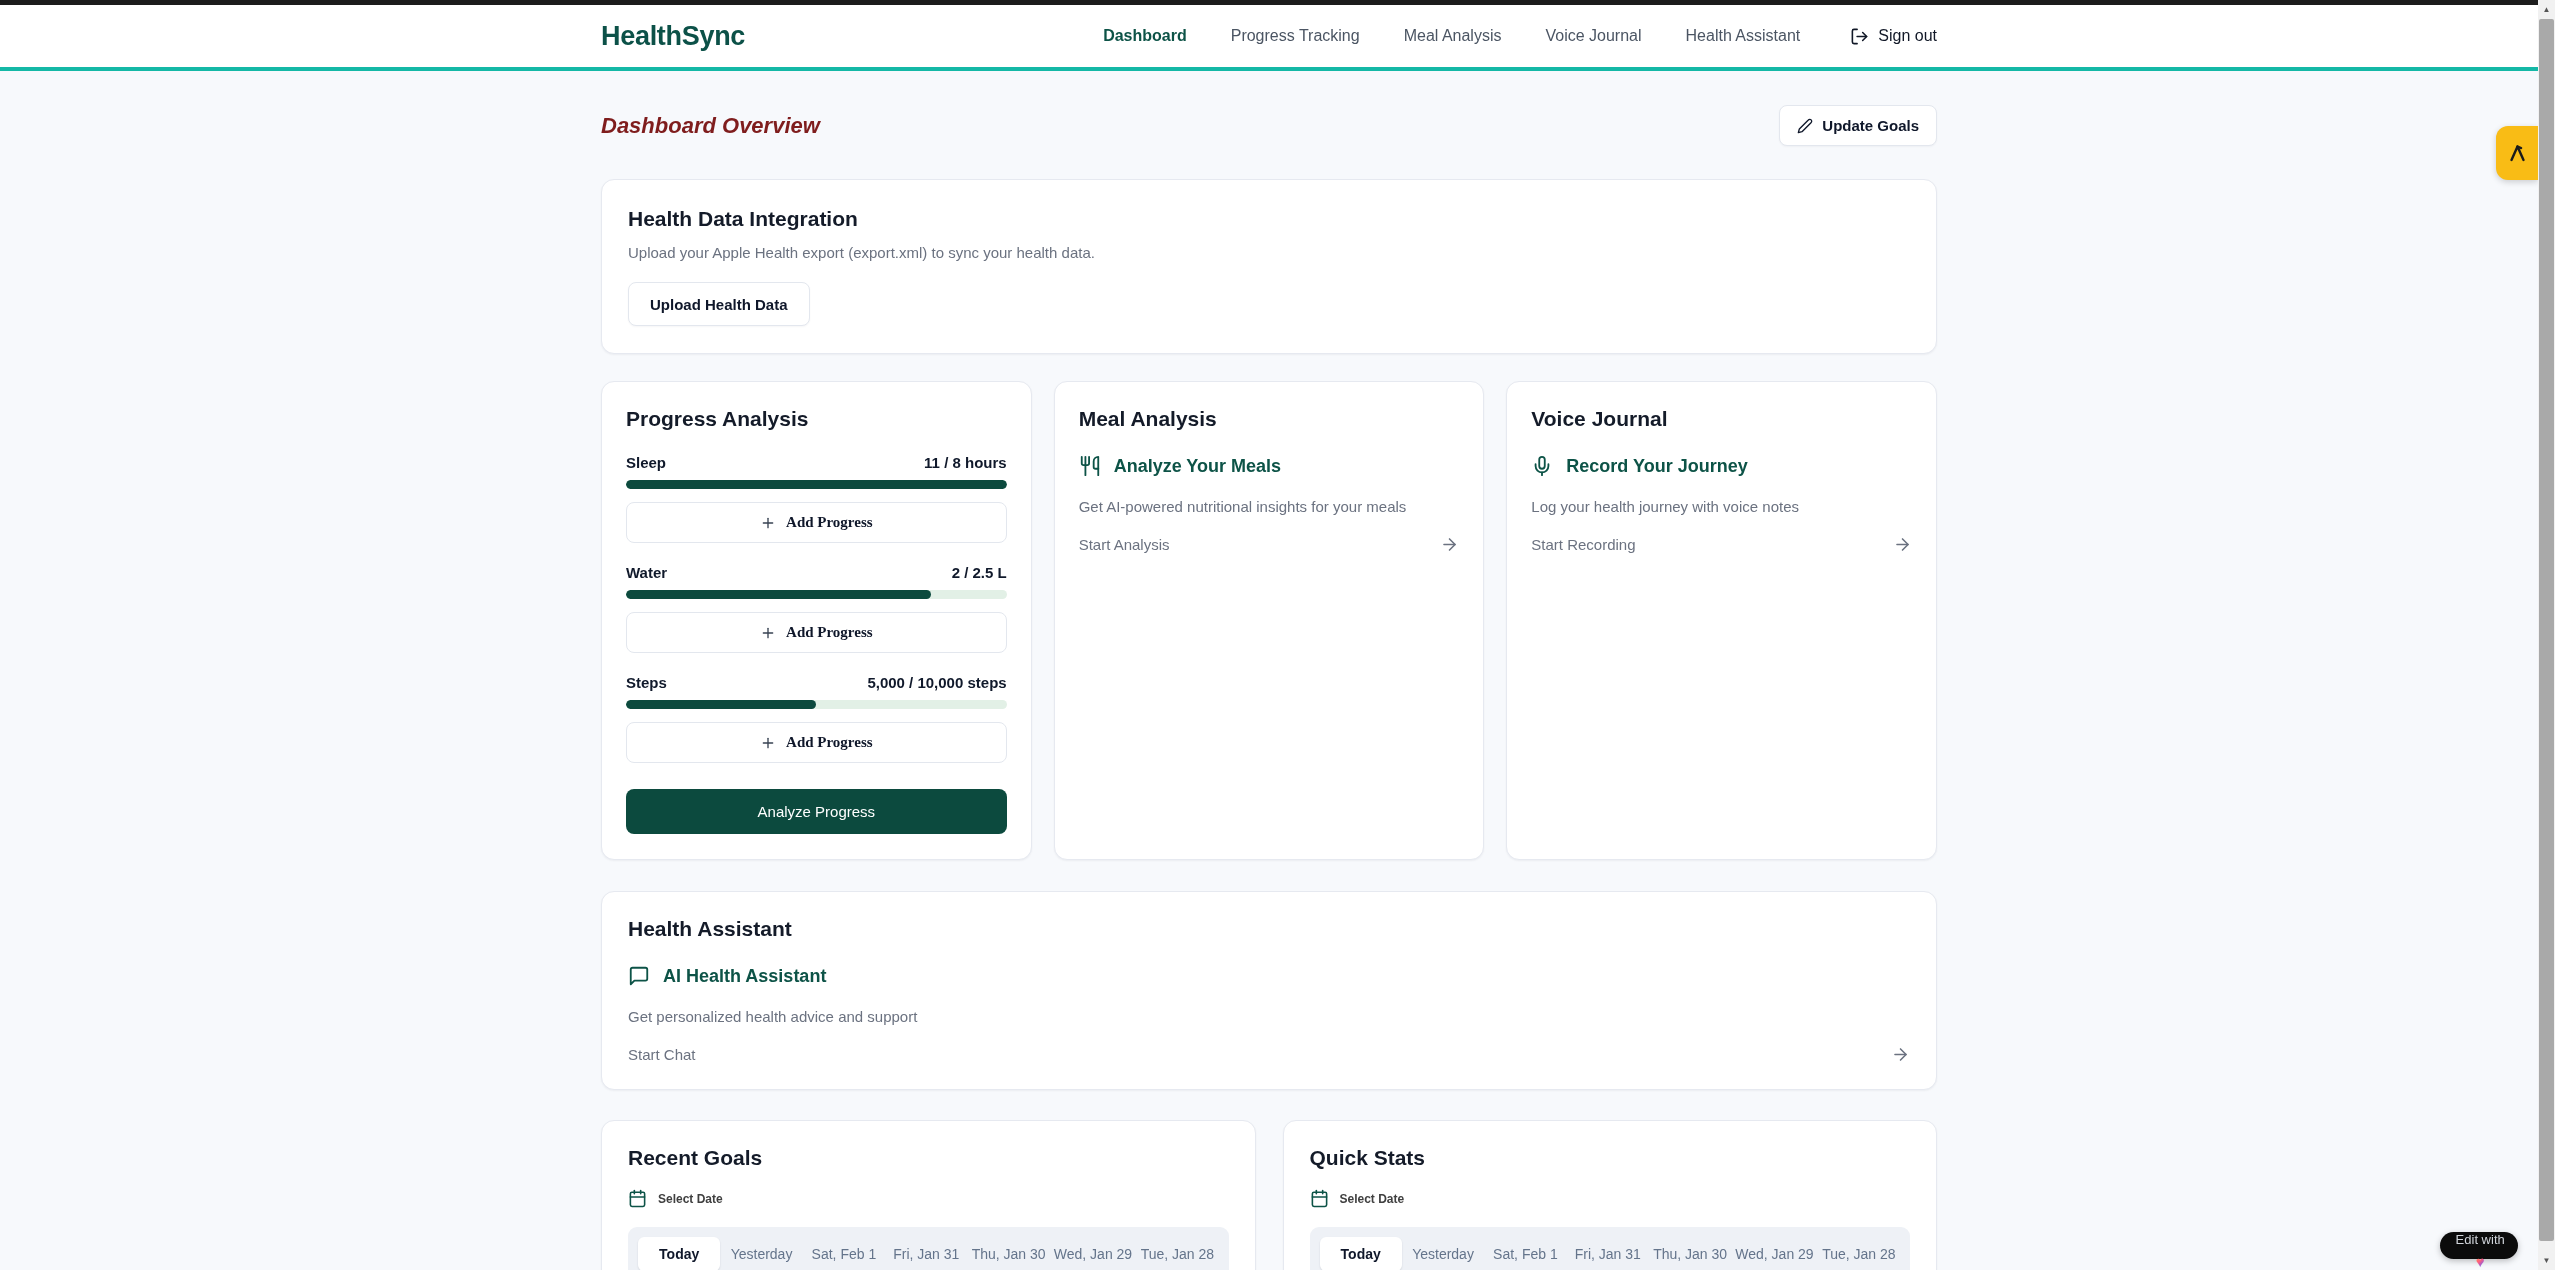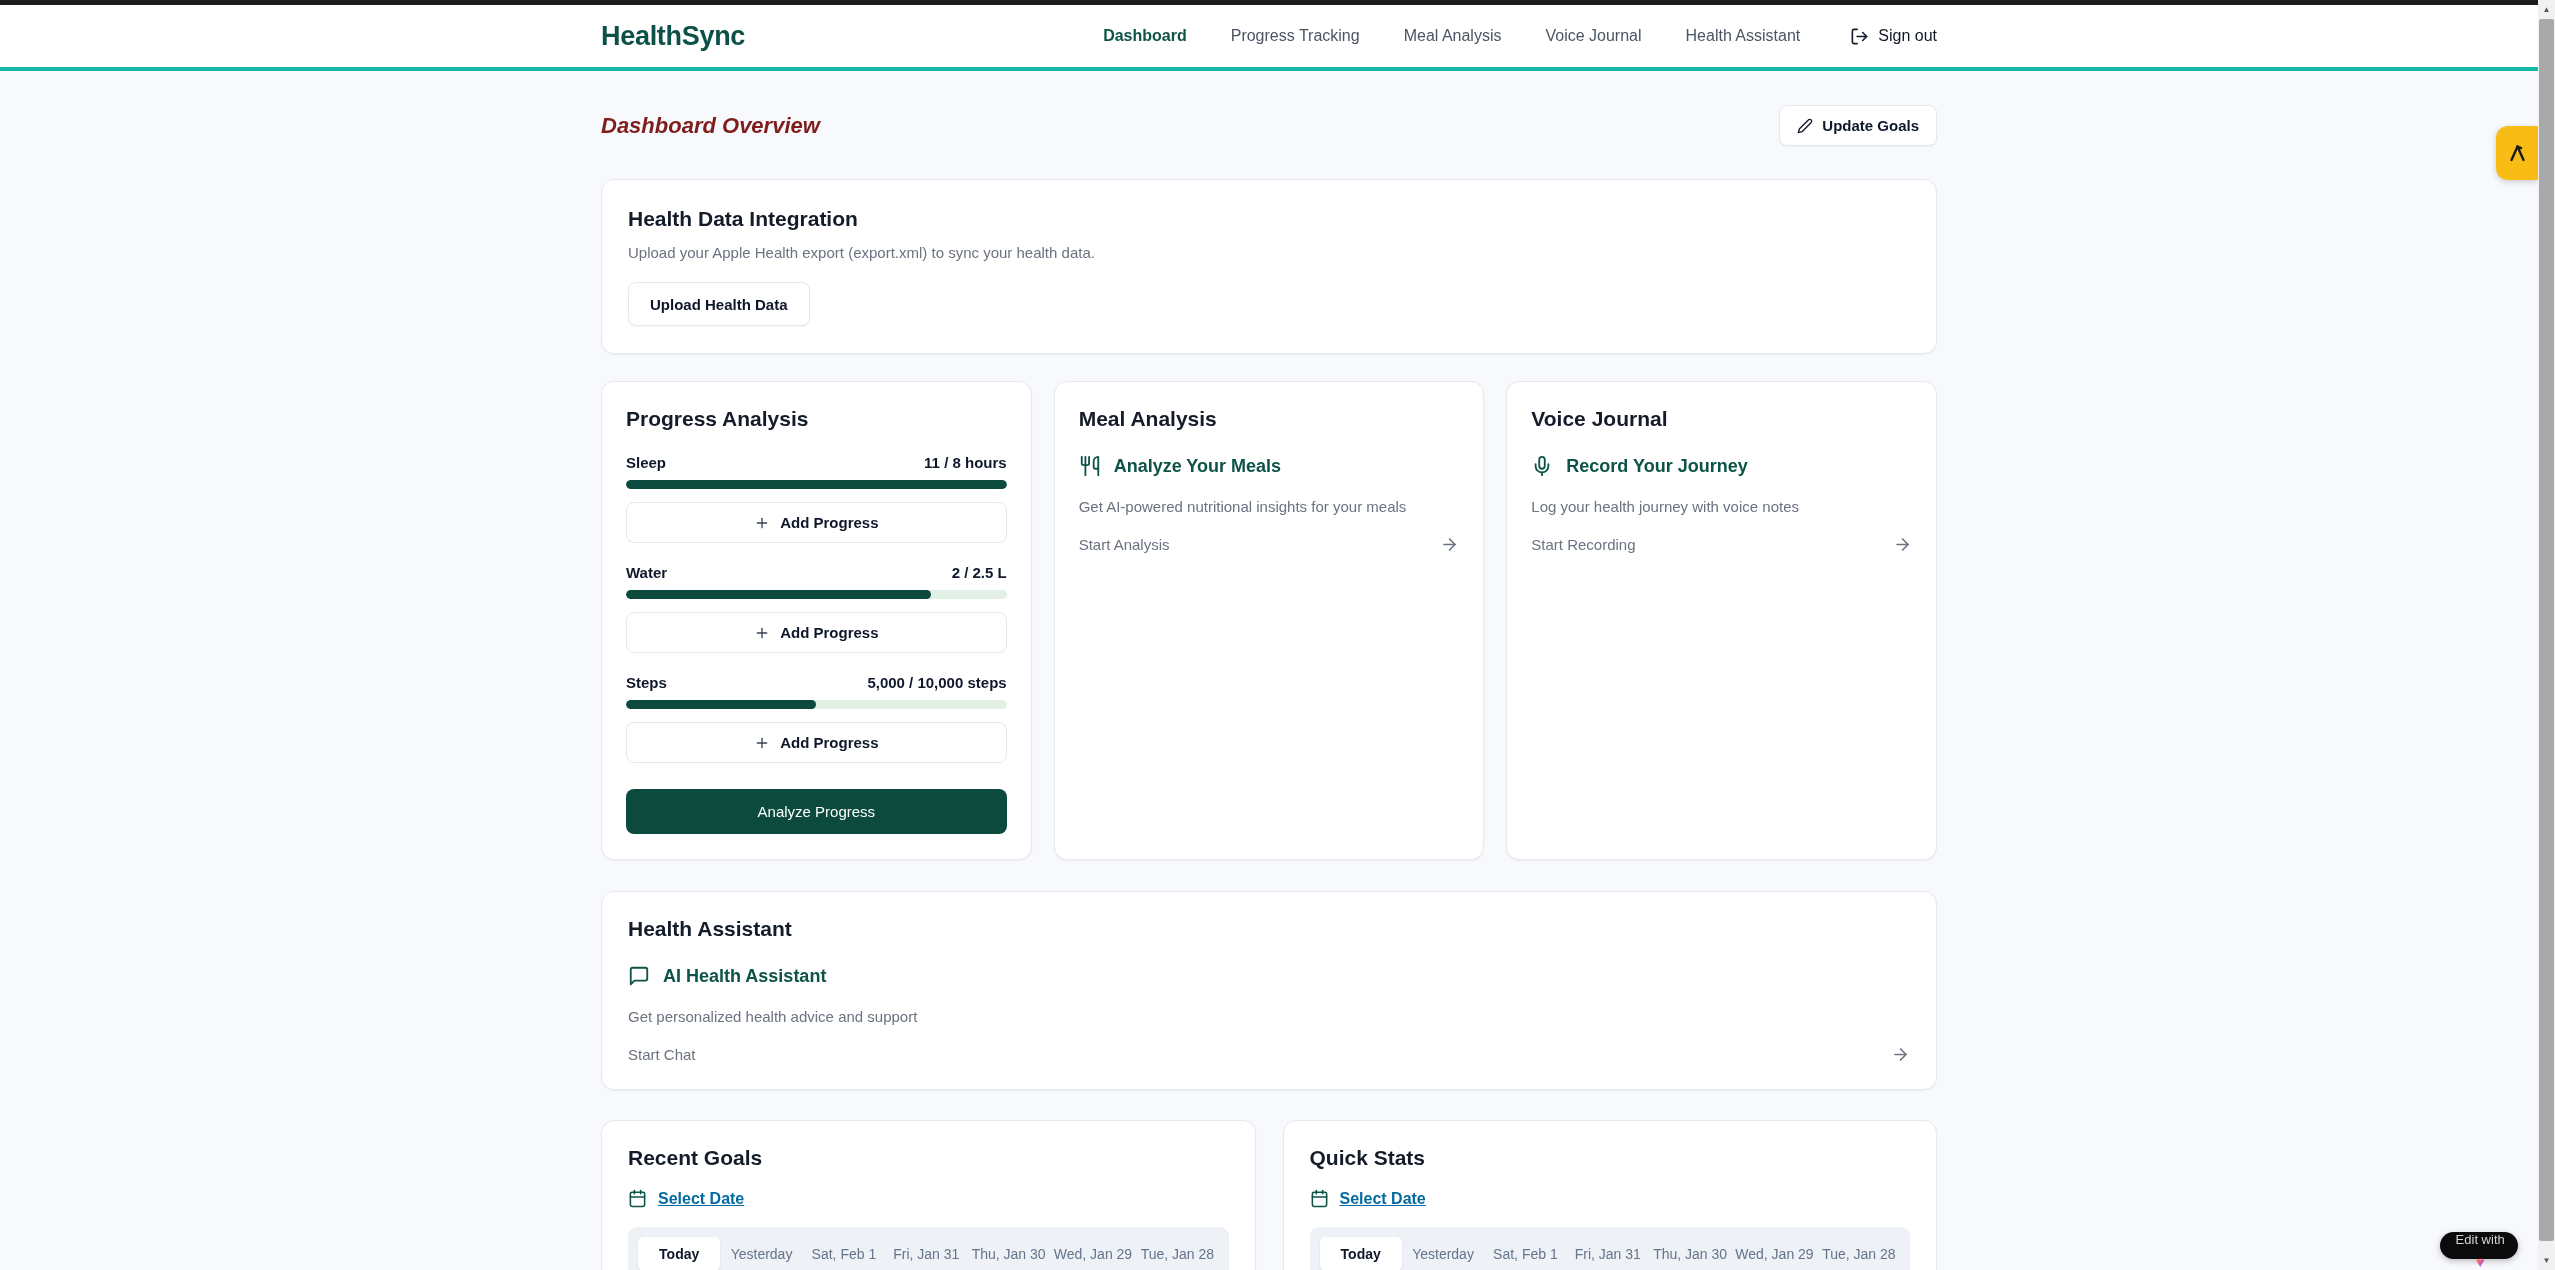--- a/index.html
+++ b/index.html
@@ -66,21 +66,21 @@
   .metric:first-of-type { margin-top:23px; }
   .metric-head { display:flex; align-items:center; justify-content:space-between; }
   .metric-label, .metric-value { font-size:15px; font-weight:600; color:#10192b; }
   .bar { margin-top:9px; height:9px; border-radius:5px; background:#e2f0e6; overflow:hidden; }
   .bar-fill { height:100%; border-radius:5px; background:#0c4a3e; }
   .btn-add {
     margin-top:13px; width:100%; height:41px;
     display:flex; align-items:center; justify-content:center; gap:10px;
     background:#fff; border:1px solid #e3e7ee; border-radius:8px;
     font-size:15px; font-weight:600; color:#0f172a; cursor:pointer;
-    font-family:Liberation Sans, sans-serif;
+    font-family:Liberation Serif, serif;
   }
   .btn-add svg { width:16px; height:16px; stroke:#374151; }
   .btn-primary {
     margin-top:26px; width:100%; height:45px;
     background:#0c4a3e; color:#ffffff; border:none; border-radius:8px;
     font-size:15px; font-weight:400; cursor:pointer; font-family:inherit;
   }
 
   
   .feature-link { margin-top:24px; display:flex; align-items:center; gap:13px; cursor:pointer; }
@@ -92,21 +92,21 @@
   .action-row svg { width:19px; height:19px; stroke:#6b7280; }
 
   .assistant { margin-top:31px; padding:25px 26px; min-height:198px; }
 
   
   .grid2 { margin-top:30px; display:grid; grid-template-columns:1fr 1fr; gap:27px; }
   .grid2 .card { padding:25px 26px; min-height:260px; }
 
   .select-date { margin-top:19px; display:flex; align-items:center; gap:11px; cursor:pointer; }
   .select-date svg { width:19px; height:19px; stroke:#0d5347; }
-  .select-date span { font-size:16px; font-weight:600; color:#0369a1;text-decoration:underline; }
+  .select-date span { font-size:12px; font-weight:600; color:#404040; }
 
   .tabs { margin-top:19px; display:flex; background:#eef1f6; border-radius:9px; padding:10px; }
   .tab {
     flex:1; text-align:center; font-size:14px; color:#64748b;
     padding:9px 4px; border-radius:6px; cursor:pointer; white-space:nowrap;
   }
   .tab.active { background:#ffffff; color:#0f172a; font-weight:600; box-shadow:0 1px 2px rgba(16,24,40,.12); }
 
   
   .lovable-tab {

